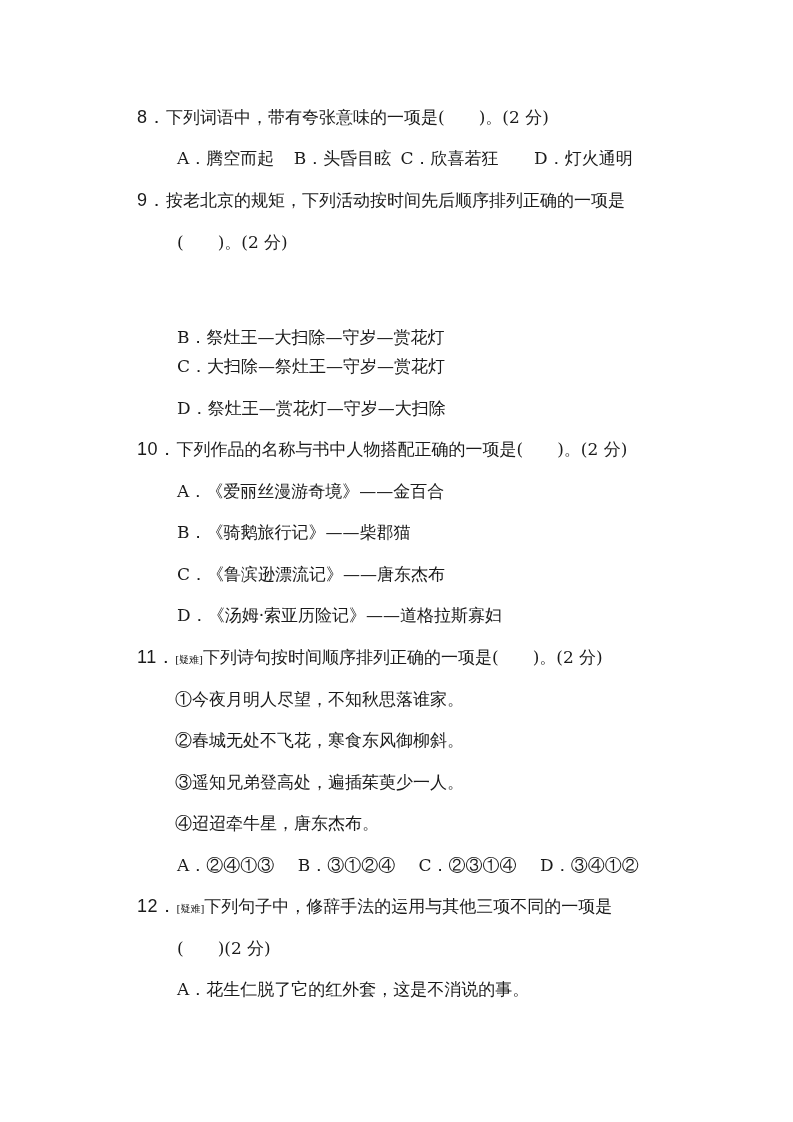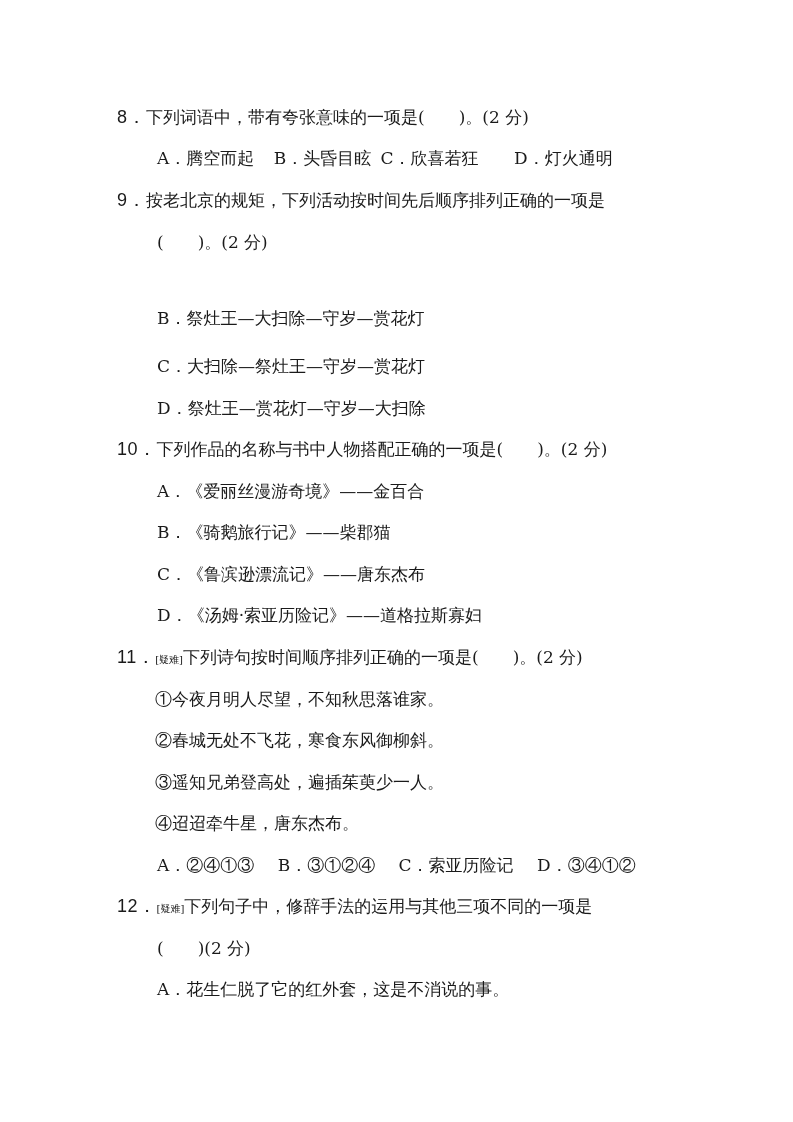--- a/index.html
+++ b/index.html
@@ -1,19 +1,19 @@
 <!DOCTYPE html>
 <html><head>
   <meta charset="utf-8">
   <style>
     html, body { margin: 0; padding: 0; background: #ffffff; }
     body { width: 793px; height: 1122px; position: relative; overflow: hidden;
            font-family: "DejaVu Serif", "Liberation Serif", serif; color: #1a1a1a; }
     .page { position: absolute; left: 0; top: 0; width: 793px; height: 1122px; }
-    .line { position: absolute; white-space: nowrap; font-size: 17px; line-height: 24px; }
+    .line { position: absolute; white-space: nowrap; font-size: 17px; line-height: 24px; margin-left: 20px; }
     .qnum { font-family: "Liberation Sans", "DejaVu Sans", sans-serif; font-size: 18px; letter-spacing: 0.5px; }
     .tag { font-size: 10px; }
     .opt { display: inline-block; }
     .gap { display: inline-block; width: 14px; }
   </style>
 </head>
 <body>
 
 <div class="page">
 
@@ -24,21 +24,21 @@
     <span class="opt"><span>A．</span><span>腾空而起</span></span><span class="gap"></span>
     <span class="opt"><span>B．</span><span>头昏目眩</span></span><span class="gap" style="width:4px"></span>
     <span class="opt"><span>C．</span><span>欣喜若狂</span></span><span class="gap" style="width:30px"></span>
     <span class="opt"><span>D．</span><span>灯火通明</span></span>
   </div>
 
   <div class="line" style="left:117px; top:188px;">
     <span class="qnum">9．</span><span>按老北京的规矩，下列活动按时间先后顺序排列正确的一项是</span>
   </div>
   <div class="line" style="left:157px; top:230px;">(　　)。(2 分)</div>
-  <div class="line" style="left:157px; top:306px;"><span>B．</span><span>祭灶王—大扫除—守岁—赏花灯</span></div>
+  <div class="line" style="left:157px; top:325px;"><span>B．</span><span>祭灶王—大扫除—守岁—赏花灯</span></div>
   <div class="line" style="left:157px; top:354px;"><span>C．</span><span>大扫除—祭灶王—守岁—赏花灯</span></div>
   <div class="line" style="left:157px; top:396px;"><span>D．</span><span>祭灶王—赏花灯—守岁—大扫除</span></div>
 
   <div class="line" style="left:117px; top:437px;">
     <span class="qnum">10．</span><span>下列作品的名称与书中人物搭配正确的一项是(　　)。(2 分)</span>
   </div>
   <div class="line" style="left:157px; top:479px;"><span>A．</span><span>《爱丽丝漫游奇境》——金百合</span></div>
   <div class="line" style="left:157px; top:520px;"><span>B．</span><span>《骑鹅旅行记》——柴郡猫</span></div>
   <div class="line" style="left:157px; top:562px;"><span>C．</span><span>《鲁滨逊漂流记》——唐东杰布</span></div>
   <div class="line" style="left:157px; top:603px;"><span>D．</span><span>《汤姆·索亚历险记》——道格拉斯寡妇</span></div>
@@ -46,21 +46,21 @@
   <div class="line" style="left:117px; top:645px;">
     <span class="qnum">11．</span><span class="tag">[疑难]</span><span>下列诗句按时间顺序排列正确的一项是(　　)。(2 分)</span>
   </div>
   <div class="line" style="left:155px; top:687px;">①今夜月明人尽望，不知秋思落谁家。</div>
   <div class="line" style="left:155px; top:728px;">②春城无处不飞花，寒食东风御柳斜。</div>
   <div class="line" style="left:155px; top:770px;">③遥知兄弟登高处，遍插茱萸少一人。</div>
   <div class="line" style="left:155px; top:811px;">④迢迢牵牛星，唐东杰布。</div>
   <div class="line" style="left:157px; top:853px;">
     <span class="opt"><span>A．</span><span>②④①③</span></span><span class="gap" style="width:18px"></span>
     <span class="opt"><span>B．</span><span>③①②④</span></span><span class="gap" style="width:18px"></span>
-    <span class="opt"><span>C．</span><span>索亚历险记</span></span><span class="gap" style="width:18px"></span>
+    <span class="opt"><span>C．</span><span>②③①④</span></span><span class="gap" style="width:18px"></span>
     <span class="opt"><span>D．</span><span>③④①②</span></span>
   </div>
 
   <div class="line" style="left:117px; top:894px;">
     <span class="qnum">12．</span><span class="tag">[疑难]</span><span>下列句子中，修辞手法的运用与其他三项不同的一项是</span>
   </div>
   <div class="line" style="left:157px; top:936px;">(　　)(2 分)</div>
   <div class="line" style="left:157px; top:977px;"><span>A．</span><span>花生仁脱了它的红外套，这是不消说的事。</span></div>
 
 </div>

